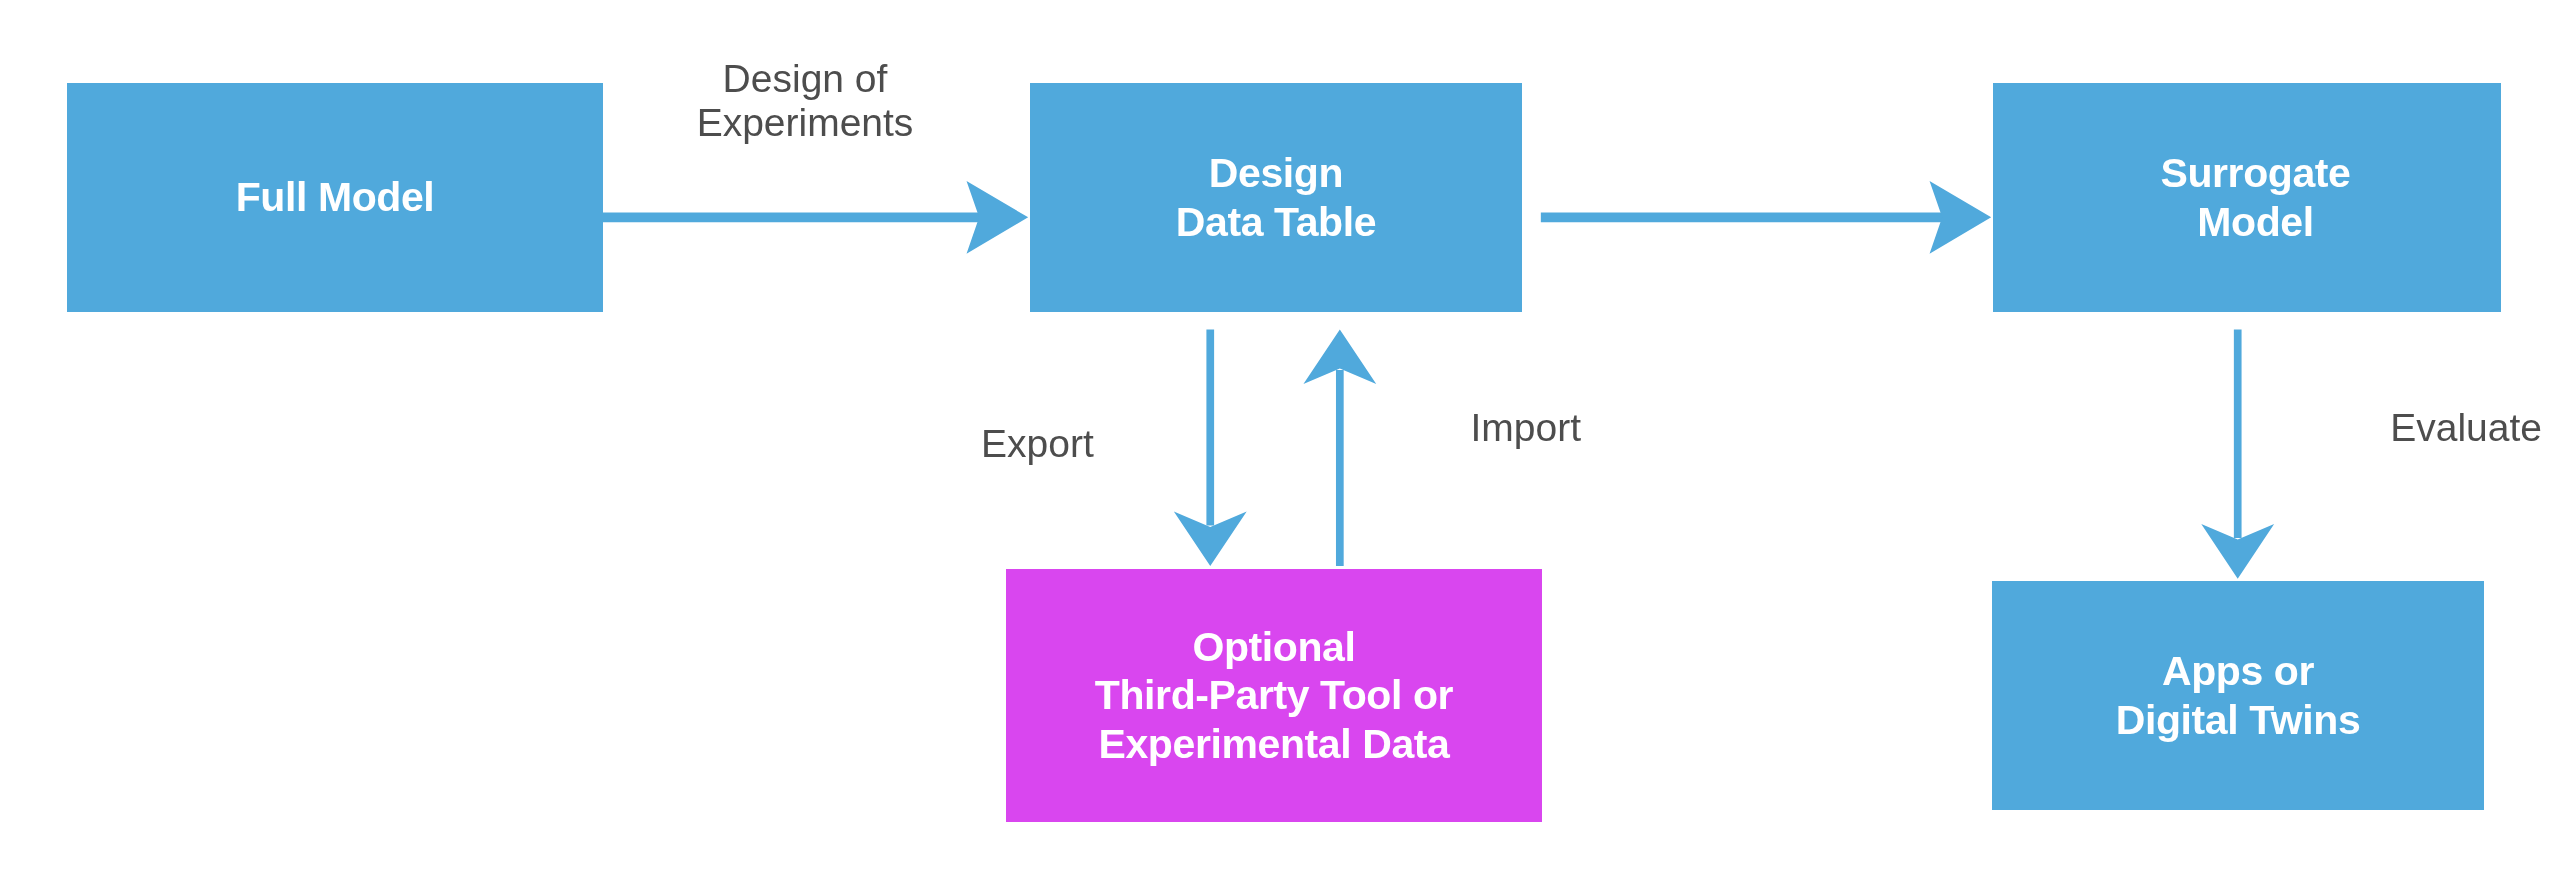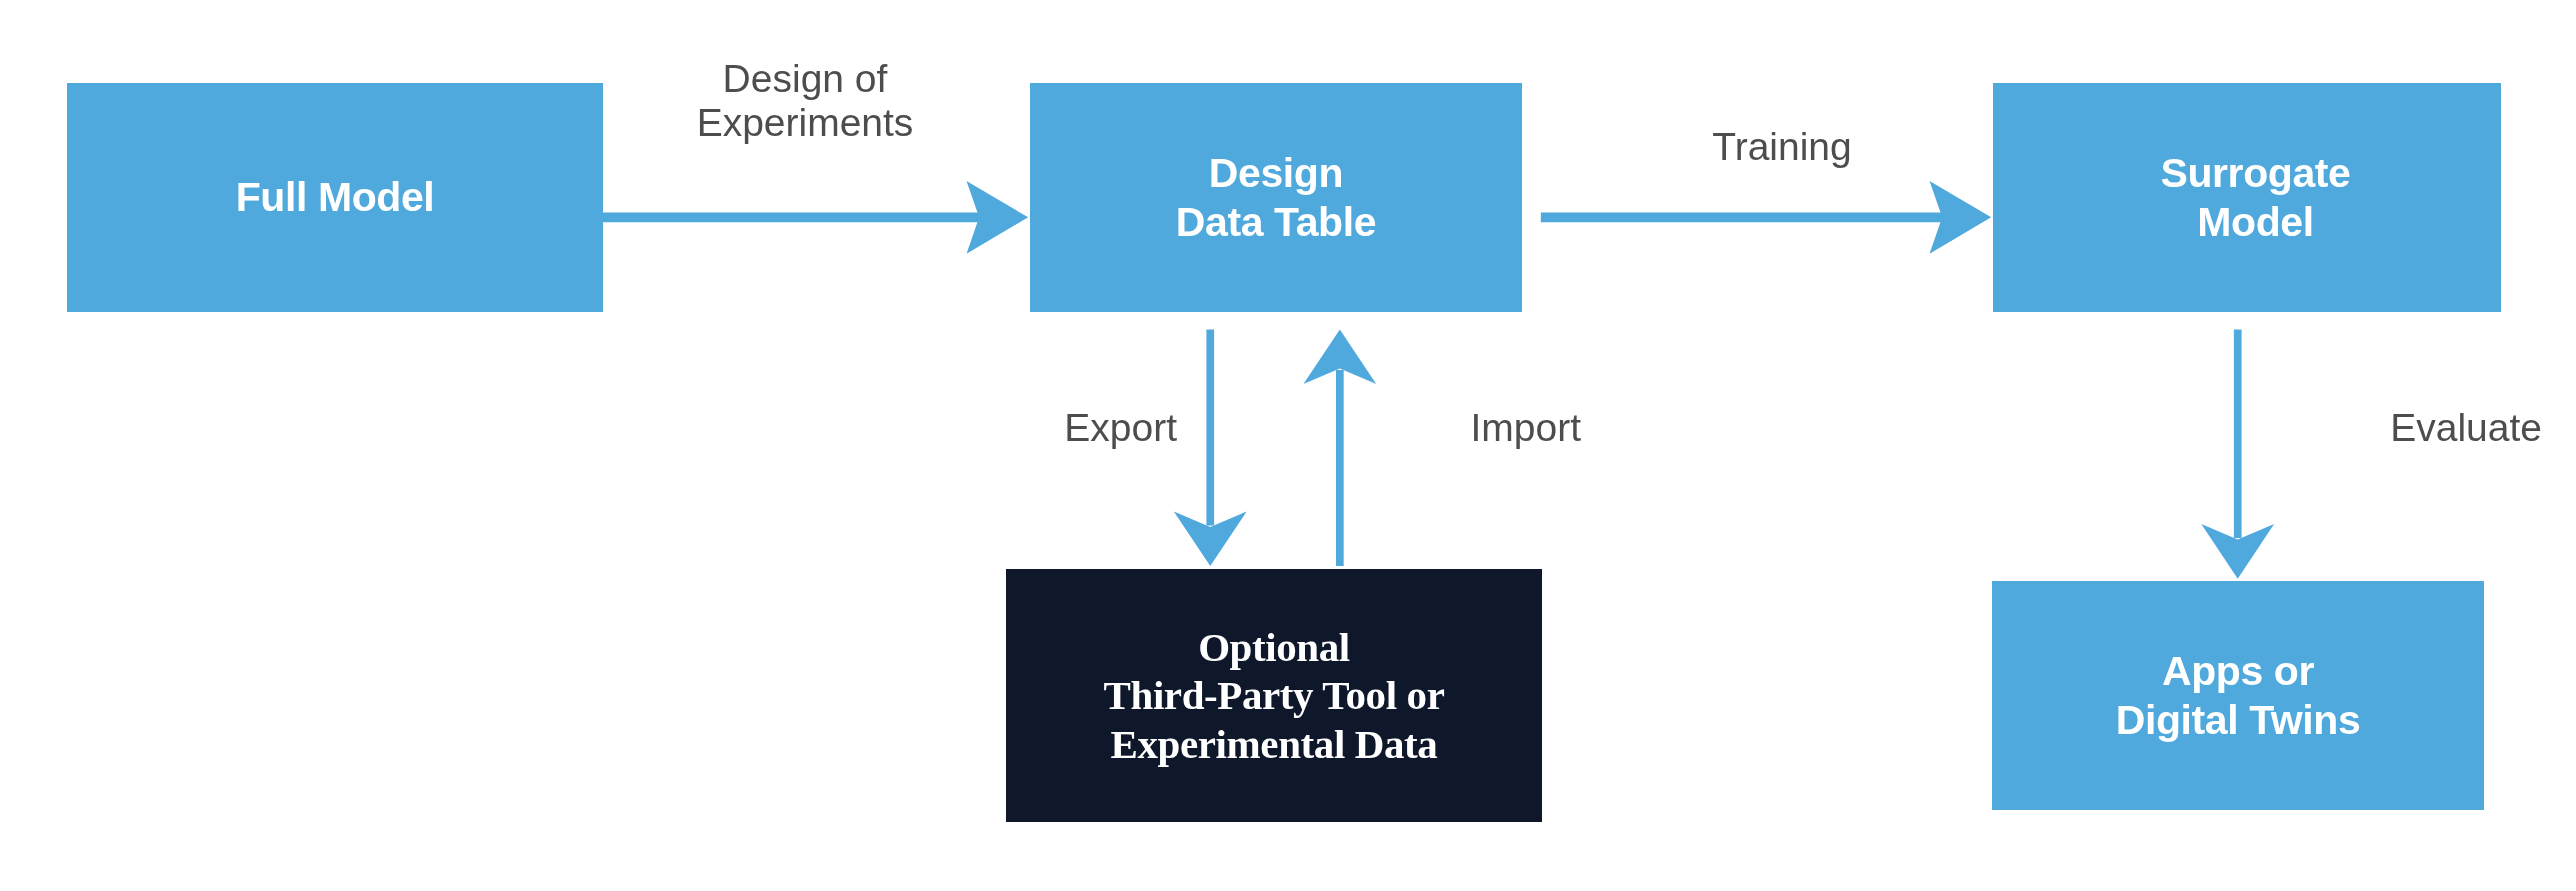--- a/index.html
+++ b/index.html
@@ -23,40 +23,40 @@
     align-items: center;
     justify-content: center;
     text-align: center;
     color: #ffffff;
     font-weight: bold;
     line-height: 1.18;
     font-family: "Liberation Sans", sans-serif;
     letter-spacing: -0.4px;
   }
   .node-light { background: #50A9DC; }
-  .node-dark  { background: #0f172a; font-family: Liberation Serif, serif; }
+  .node-dark  { background: #d946ef; }
 
   .node-label {
     display: block;
     white-space: pre-line;
     padding: 0 8.4px;
   }
 
   
   .edge-label {
     position: absolute;
     color: #4D4D4D;
     font-weight: normal;
     white-space: pre-line;
     line-height: 1.12;
     font-family: "Liberation Sans", sans-serif;
   }
   .edge-label.center { text-align: center; }
   .edge-label.left   { text-align: right; }
-  .edge-label.right  { text-align: right; }
+  .edge-label.right  { text-align: left; margin-top: 16px; }
 
   
   #arrows {
     position: absolute;
     left: 0;
     top: 0;
     width: 2576px;
     height: 892px;
     pointer-events: none;
   }
@@ -115,21 +115,20 @@
   </div>
 
   <div class="node node-light" style="left:1992px; top:581px; width:492px; height:229px; font-size:41px;">
     <span class="node-label">Apps or
 Digital Twins</span>
   </div>
 
   <div class="edge-label center" style="left:665px; top:57px; width:280px; font-size:39px;">Design of
 Experiments</div>
 
-  <div class="edge-label center" style="left:1649px; top:125px; width:266px; font-size:39px;">Training</div>
 
   <div class="edge-label right" style="left:981px; top:406px; width:196px; font-size:39px;">Export</div>
 
   <div class="edge-label left" style="left:1378px; top:406px; width:203px; font-size:39px;">Import</div>
 
   <div class="edge-label left" style="left:2276px; top:406px; width:266px; font-size:39px;">Evaluate</div>
 
 </div>
 
 

